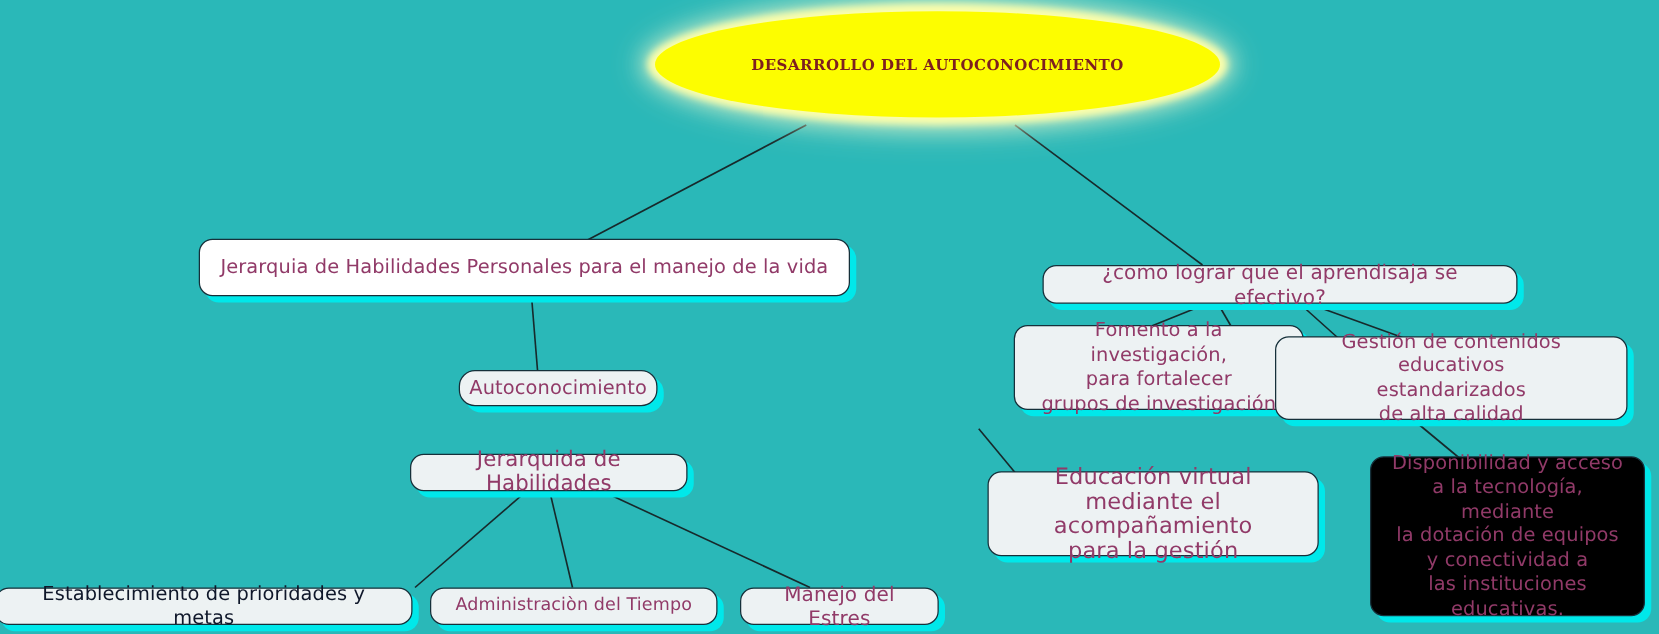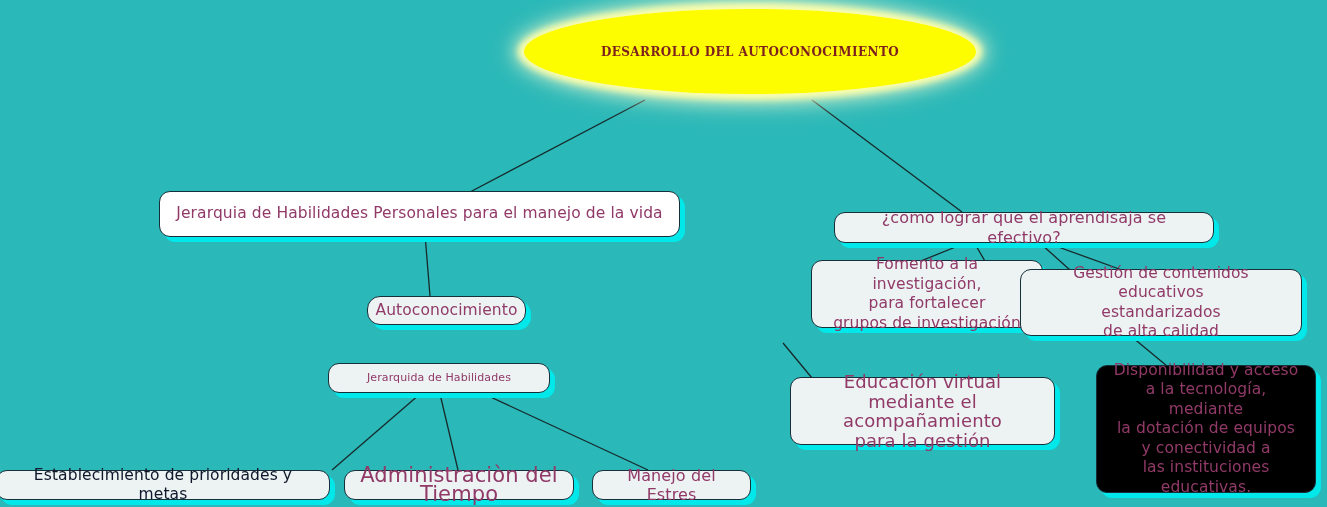--- a/index.html
+++ b/index.html
@@ -91,26 +91,26 @@
 
 <div class="node" style="left: 159px; top: 191px; width: 521px; height: 46px; background: #ffffff; border-color: rgb(22, 48, 58); box-shadow: rgb(0, 232, 234) 5px 5px 0px 0px; font-size: 15.5px;"><span style="color: rgb(145, 58, 104);">Jerarquia de Habilidades Personales para el manejo de la vida</span></div>
     <div class="node" style="left: 834px; top: 212px; width: 380px; height: 31px; background: rgb(237, 242, 243); border-color: rgb(22, 48, 58); box-shadow: rgb(0, 232, 234) 5px 5px 0px 0px; font-size: 16px;"><span style="color: rgb(145, 58, 104);">¿como lograr que el aprendisaja se efectivo?</span></div>
     <div class="node" style="left: 367px; top: 296px; width: 159px; height: 29px; background: rgb(237, 242, 243); border-color: rgb(22, 48, 58); box-shadow: rgb(0, 232, 234) 5px 5px 0px 0px; font-size: 15.5px; border-radius: 13px;"><span style="color: rgb(145, 58, 104);">Autoconocimiento</span></div>
     <div class="node" style="left: 763px; top: 260px; width: 232px; height: 68px; background: rgb(237, 242, 243); border-color: rgb(22, 48, 58); box-shadow: rgb(0, 232, 234) 5px 5px 0px 0px; font-size: 15.5px; margin-left: 48px;"><span style="color: rgb(145, 58, 104);">Fomento a la investigación,
 para fortalecer
 grupos de investigación</span></div>
     <div class="node" style="left: 1020px; top: 269px; width: 282px; height: 67px; background: rgb(237, 242, 243); border-color: rgb(22, 48, 58); box-shadow: rgb(0, 232, 234) 5px 5px 0px 0px; font-size: 15.5px;"><span style="color: rgb(145, 58, 104);">Gestión de contenidos educativos
 estandarizados
 de alta calidad</span></div>
-    <div class="node" style="left: 328px; top: 363px; width: 222px; height: 30px; background: rgb(237, 242, 243); border-color: rgb(22, 48, 58); box-shadow: rgb(0, 232, 234) 5px 5px 0px 0px; font-size: 11px;"><span style="color: rgb(145, 58, 104);">Jerarquida de Habilidades</span></div>
+    <div class="node" style="left: 328px; top: 363px; width: 222px; height: 30px; background: rgb(237, 242, 243); border-color: rgb(22, 48, 58); box-shadow: rgb(0, 232, 234) 5px 5px 0px 0px; font-size: 17px;"><span style="color: rgb(145, 58, 104);">Jerarquida de Habilidades</span></div>
     <div class="node" style="left: 790px; top: 377px; width: 265px; height: 68px; background: rgb(237, 242, 243); border-color: rgb(22, 48, 58); box-shadow: rgb(0, 232, 234) 5px 5px 0px 0px; font-size: 18px;"><span style="color: rgb(145, 58, 104);">Educación virtual
 mediante el acompañamiento
 para la gestión</span></div>
     <div class="node" style="left: 1096px; top: 365px; width: 220px; height: 128px; background: #000000; border-color: rgb(22, 48, 58); box-shadow: rgb(0, 232, 234) 5px 5px 0px 0px; font-size: 15.5px;"><span style="color: rgb(145, 58, 104);">Disponibilidad y acceso
 a la tecnología, mediante
 la dotación de equipos
 y conectividad a
 las instituciones
 educativas.</span></div>
     <div class="node" style="left: -4px; top: 470px; width: 334px; height: 30px; background: rgb(237, 242, 243); border-color: rgb(22, 48, 58); box-shadow: rgb(0, 232, 234) 5px 5px 0px 0px; font-size: 15.5px;"><span style="color: #0f172a;">Establecimiento de prioridades y metas</span></div>
-    <div class="node" style="left: 344px; top: 470px; width: 230px; height: 30px; background: rgb(237, 242, 243); border-color: rgb(22, 48, 58); box-shadow: rgb(0, 232, 234) 5px 5px 0px 0px; font-size: 21px;"><span style="color: rgb(145, 58, 104);">Administraciòn del Tiempo</span></div>
+    <div class="node" style="left: 344px; top: 470px; width: 230px; height: 30px; background: rgb(237, 242, 243); border-color: rgb(22, 48, 58); box-shadow: rgb(0, 232, 234) 5px 5px 0px 0px; font-size: 14px;"><span style="color: rgb(145, 58, 104);">Administraciòn del Tiempo</span></div>
     <div class="node" style="left: 592px; top: 470px; width: 159px; height: 30px; background: rgb(237, 242, 243); border-color: rgb(22, 48, 58); box-shadow: rgb(0, 232, 234) 5px 5px 0px 0px; font-size: 16px;"><span style="color: rgb(145, 58, 104);">Manejo del Estres</span></div>
   </div>
 
 </body></html>

